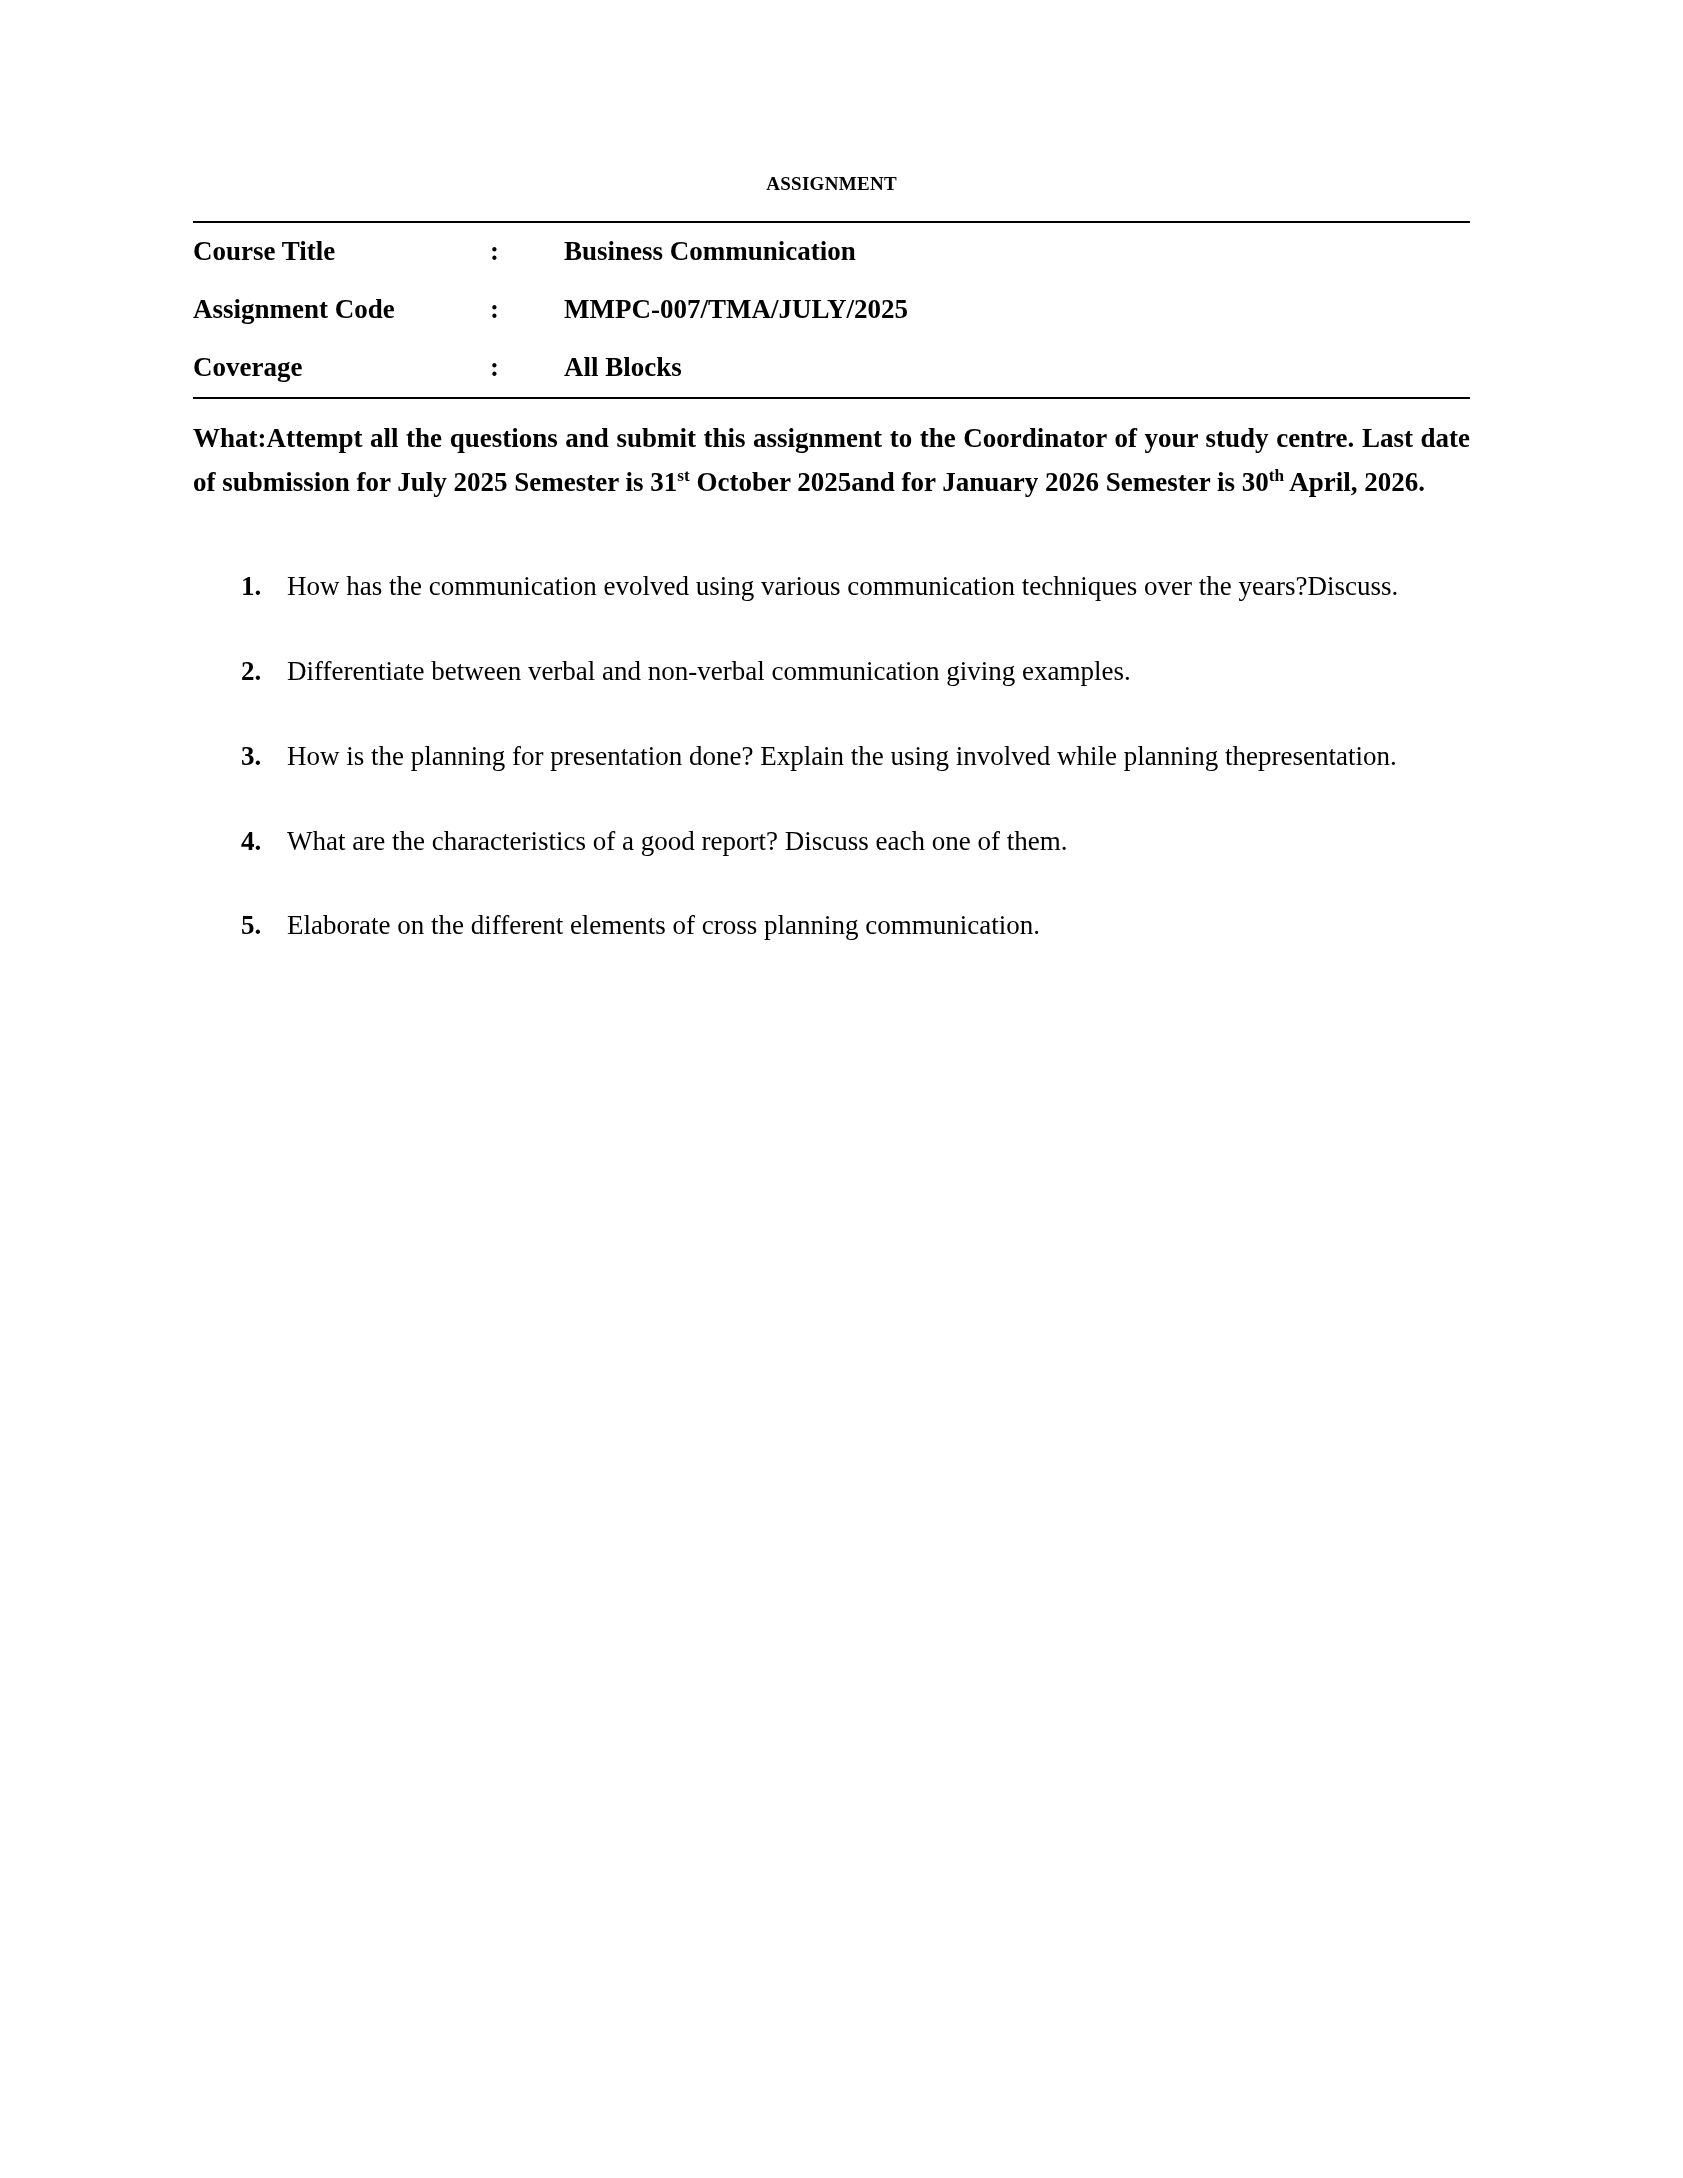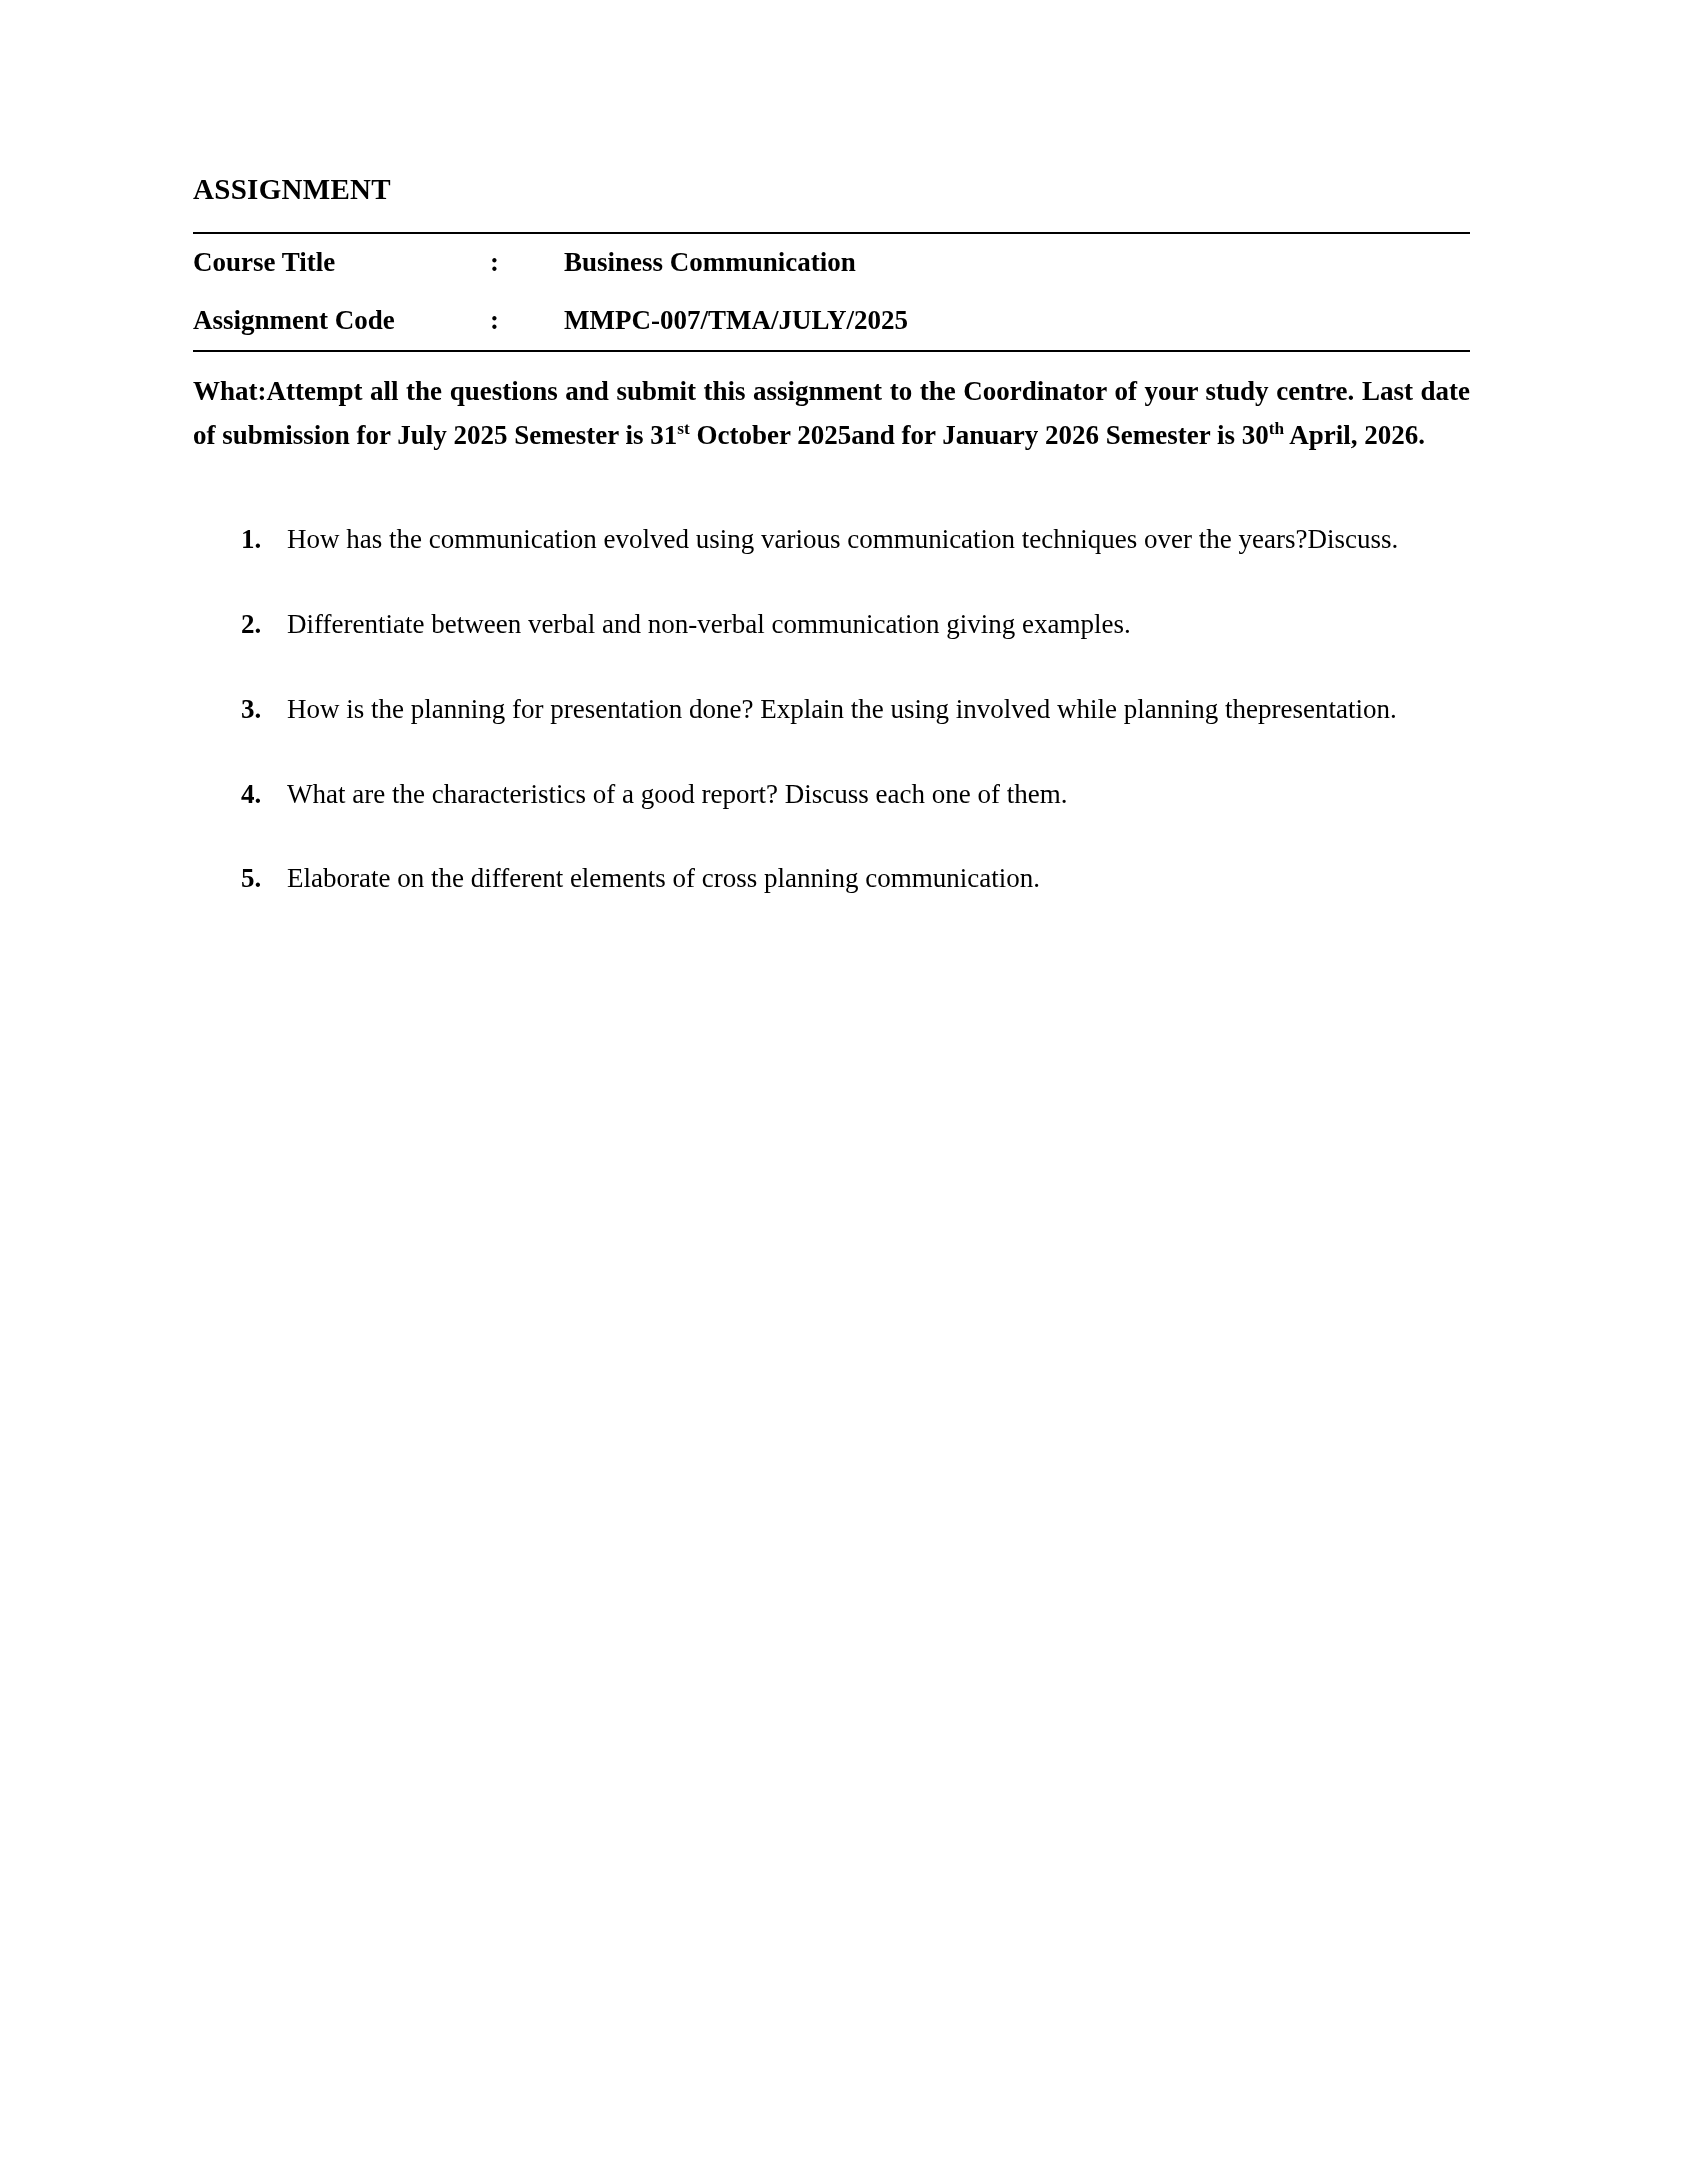--- a/index.html
+++ b/index.html
@@ -14,22 +14,23 @@
     color: #000000;
     position: relative;
   }
   .page {
     box-sizing: border-box;
     width: 1683px;
     height: 2178px;
     padding: 173px 213px 0 193px;
   }
   .doc-title {
+    text-align: center;
     font-weight: bold;
-    font-size: 29px;
+    font-size: 19px;
     letter-spacing: 0.3px;
     margin: 0 0 26px 0;
   }
   .rule {
     border-top: 2px solid #000;
     width: 100%;
   }
   .meta-table {
     width: 100%;
     border-collapse: collapse;
@@ -107,20 +108,25 @@
       <tr>
         <td class="meta-label">Course Title</td>
         <td class="meta-colon">:</td>
         <td class="meta-value">Business Communication</td>
       </tr>
       <tr>
         <td class="meta-label">Assignment Code</td>
         <td class="meta-colon">:</td>
         <td class="meta-value">MMPC-007/TMA/JULY/2025</td>
       </tr>
+      <tr>
+        <td class="meta-label">Coverage</td>
+        <td class="meta-colon">:</td>
+        <td class="meta-value">All Blocks</td>
+      </tr>
     </tbody>
   </table>
 
   <div class="rule-bottom"></div>
 
   <div class="note">
     <span class="note-label">What:</span>
     <div class="note-body">
       <span>Attempt all the questions and submit this assignment to the Coordinator of your study centre. Last date of submission for July 2025 Semester is 31</span><sup>st</sup><span> October 2025and for January 2026 Semester is 30</span><sup>th</sup><span> April, 2026.</span>
     </div>

